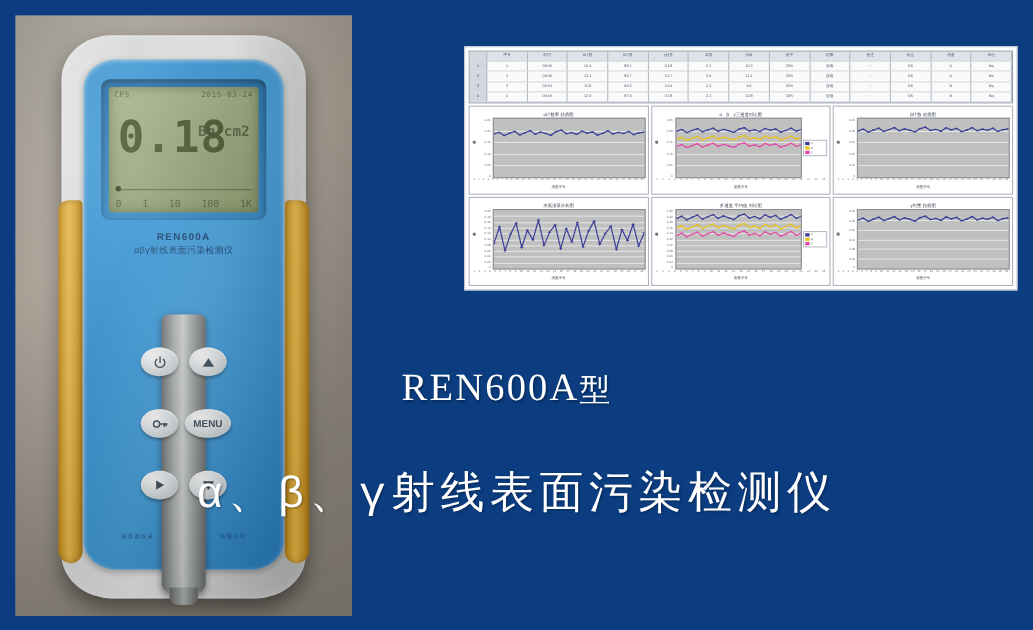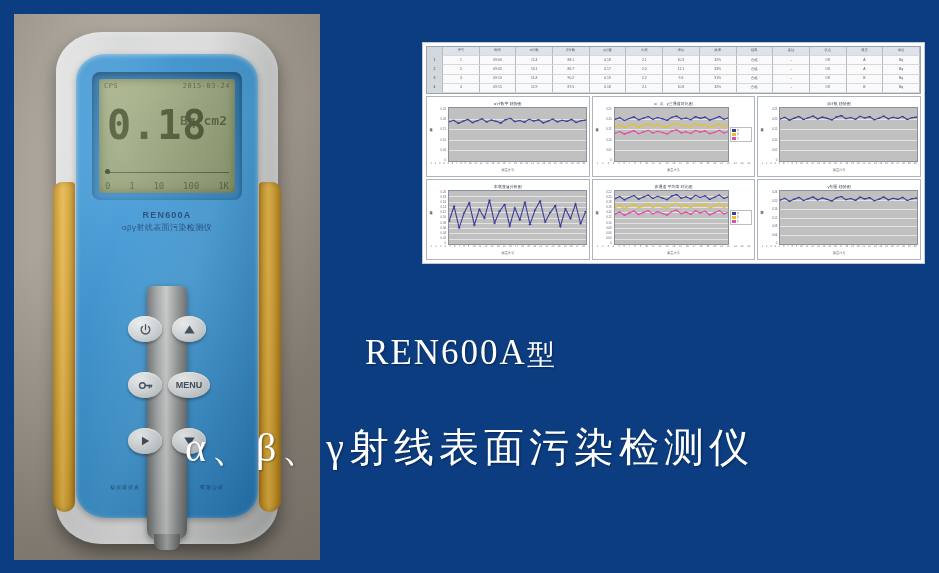--- a/index.html
+++ b/index.html
@@ -213,21 +213,21 @@
     position:absolute; left:0; right:17px; top:333px;
     text-align:center; color:#ffffff;
     font-family:"Liberation Serif", serif;
     font-size:35px; letter-spacing:2px;
     text-shadow:1px 1px 2px rgba(0,0,0,.35);
   }
   .caption-1 .model-cn { font-size:28px; font-family:"DejaVu Sans", sans-serif; }
   .caption-2 {
     position:absolute; left:0; right:0; top:420px;
     text-align:center; color:#ffffff;
-    font-family:Liberation Serif, serif;
+    font-family:Liberation Mono, monospace;
     font-size:40px; letter-spacing:5px;
     text-shadow:1px 1px 2px rgba(0,0,0,.35);
   }
 </style>
 </head>
 <body>
 
 <div class="photo">
   <div class="device">
 

